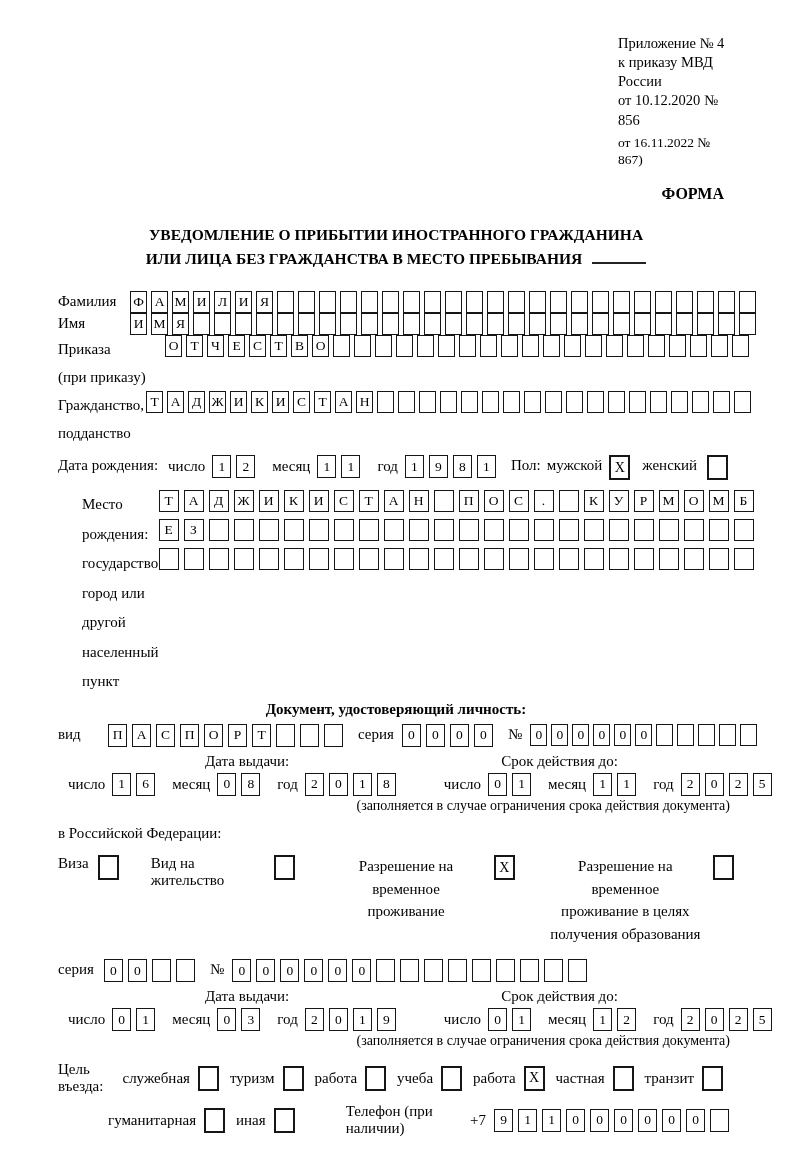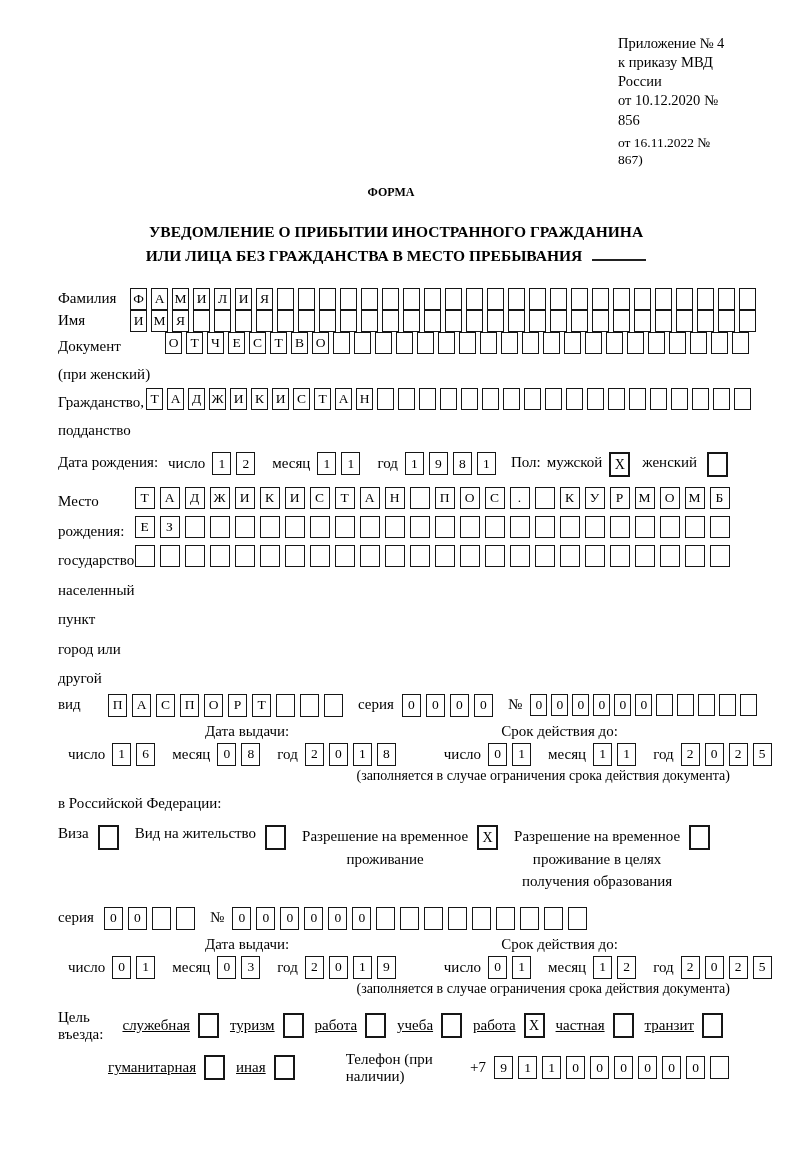--- a/index.html
+++ b/index.html
@@ -2,21 +2,21 @@
 <html><head>
 <meta charset="utf-8">
 <style>
   * { box-sizing: border-box; }
   html,body { margin:0; padding:0; background:#fff; }
   body { width:800px; height:1163px; font-family:"Liberation Serif", serif; color:#000; font-size:15px; overflow:hidden; }
   .page { position:relative; width:760px; height:1163px; padding:34px 26px 0 58px; }
 
   .annex { margin-left:560px; font-size:14.5px; line-height:1.32; }
   .annex .rev { margin-top:4px; font-size:13.5px; }
-  .form-label { text-align:center; margin-top:16px; margin-right:10px; font-weight:bold; font-size:12px; }
+  .form-label { text-align:right; margin-top:16px; margin-right:10px; font-weight:bold; font-size:16px; }
 
   .title { text-align:center; font-weight:bold; font-size:15.5px; line-height:1.55; margin-top:20px; }
   .blank-line { display:inline-block; width:54px; border-bottom:2.4px solid #222; height:13px; margin-left:10px; }
 
   .sec-heading { margin-top:26px; text-align:center; font-weight:bold; font-size:15px; letter-spacing:0.2px; }
 
   .fields { margin-top:20px; }
   .frow { display:flex; align-items:flex-start; }
   .flabel { flex:0 0 auto; padding-top:2px; }
   .w72 { width:72px; } .w107 { width:107px; } .w88 { width:88px; } .w50 { width:50px; }
@@ -29,45 +29,45 @@
   .wcell { width:20px; margin-right:5px; }
   .dcell { width:19px; height:23px; margin-right:5px; }
   .cb { display:inline-flex; align-items:center; justify-content:center; width:21px; height:25px;
         border:2px solid #161616; font-size:14px; flex:0 0 auto; }
 
   .dategroup { display:flex; align-items:center; }
   .dategroup .dlabel { margin:0 7px 0 12px; }
   .dategroup .dlabel:first-child { margin-left:10px; }
   .dcells { display:flex; }
 
-  .birthplace { display:flex; margin-top:10px; }
+  .birthplace { display:flex; margin-top:10px;margin-left:24px; }
   .bp-lbl span { display:block; line-height:29.5px; }
   .bp-rows .cells-line { margin-bottom:7px; }
 
   .doc-heading { text-align:center; font-weight:bold; margin:4px 0 6px 0; }
 
   .inlabel { margin:2px 8px 0 10px; }
 
   .dp-headers { display:flex; margin-top:6px; }
   .dp-h1 { margin-left:147px; }
   .dp-h2 { margin-left:212px; }
   .datepair { display:flex; margin-top:3px; }
   .dg-right { margin-left:33px; }
   .note { text-align:right; font-size:14px; margin:2px 4px 8px 0; }
 
   .res-line { margin-top:8px; line-height:1.55; }
   .options-row { display:flex; align-items:flex-start; margin-top:10px; }
-  .opt-item { display:flex; align-items:flex-start; margin-right:16px; }
+  .opt-item { display:flex; align-items:flex-start; margin-right:32px; }
   .opt-item .cb { margin-left:9px; }
   .multi { text-align:center; line-height:1.5; }
 
   .purpose-row { display:flex; align-items:center; margin-top:12px; }
   .purpose-row2 { display:flex; align-items:center; margin-top:8px; padding-left:50px; }
   .opt { display:flex; align-items:center; margin-right:11px; }
-  .opt .opt-label { margin-right:8px;text-decoration:underline; }
+  .opt .opt-label { margin-right:8px; }
   .phone-label { margin-left:40px; }
   .phone-prefix { margin:0 8px 0 28px; }
 
   .mt8 { margin-top:8px; }
 </style>
 </head>
 <body>
 
 <div class="page">
 
@@ -157,22 +157,22 @@
           <span class="cell"></span>
           <span class="cell"></span>
           <span class="cell"></span>
           <span class="cell"></span>
           <span class="cell"></span>
         </span>
     </div>
 
     <div class="frow">
       <span class="lblcol w107">
-        <span>Документ</span>
-        <span>(при женский)</span>
+        <span>Приказа</span>
+        <span>(при приказу)</span>
       </span>
       <span class="cells">
           <span class="cell">О</span>
           <span class="cell">Т</span>
           <span class="cell">Ч</span>
           <span class="cell">Е</span>
           <span class="cell">С</span>
           <span class="cell">Т</span>
           <span class="cell">В</span>
           <span class="cell">О</span>
@@ -266,22 +266,22 @@
       <span class="flabel" style="margin-left:12px">женский</span>
       <span class="cells" style="margin-left:10px">
           <span class="cb"></span>
         </span>
     </div>
 
     <div class="birthplace">
       <div class="bp-lbl" style="width:104px">
         <span>Место рождения:</span>
         <span>государство</span>
+        <span>город или другой</span>
         <span>населенный пункт</span>
-        <span>город или другой</span>
       </div>
       <div class="bp-rows">
           <div class="cells-line">
             <span class="cell wcell">Т</span>
             <span class="cell wcell">А</span>
             <span class="cell wcell">Д</span>
             <span class="cell wcell">Ж</span>
             <span class="cell wcell">И</span>
             <span class="cell wcell">К</span>
             <span class="cell wcell">И</span>
@@ -351,20 +351,21 @@
             <span class="cell wcell"></span>
             <span class="cell wcell"></span>
             <span class="cell wcell"></span>
             <span class="cell wcell"></span>
             <span class="cell wcell"></span>
             <span class="cell wcell"></span>
           </div>
         </div>
     </div>
 
+    <div class="doc-heading">Документ, удостоверяющий личность:</div>
 
     <div class="frow">
       <span class="flabel w50">вид</span>
       <span class="cells">
           <span class="cell dcell">П</span>
           <span class="cell dcell">А</span>
           <span class="cell dcell">С</span>
           <span class="cell dcell">П</span>
           <span class="cell dcell">О</span>
           <span class="cell dcell">Р</span>

